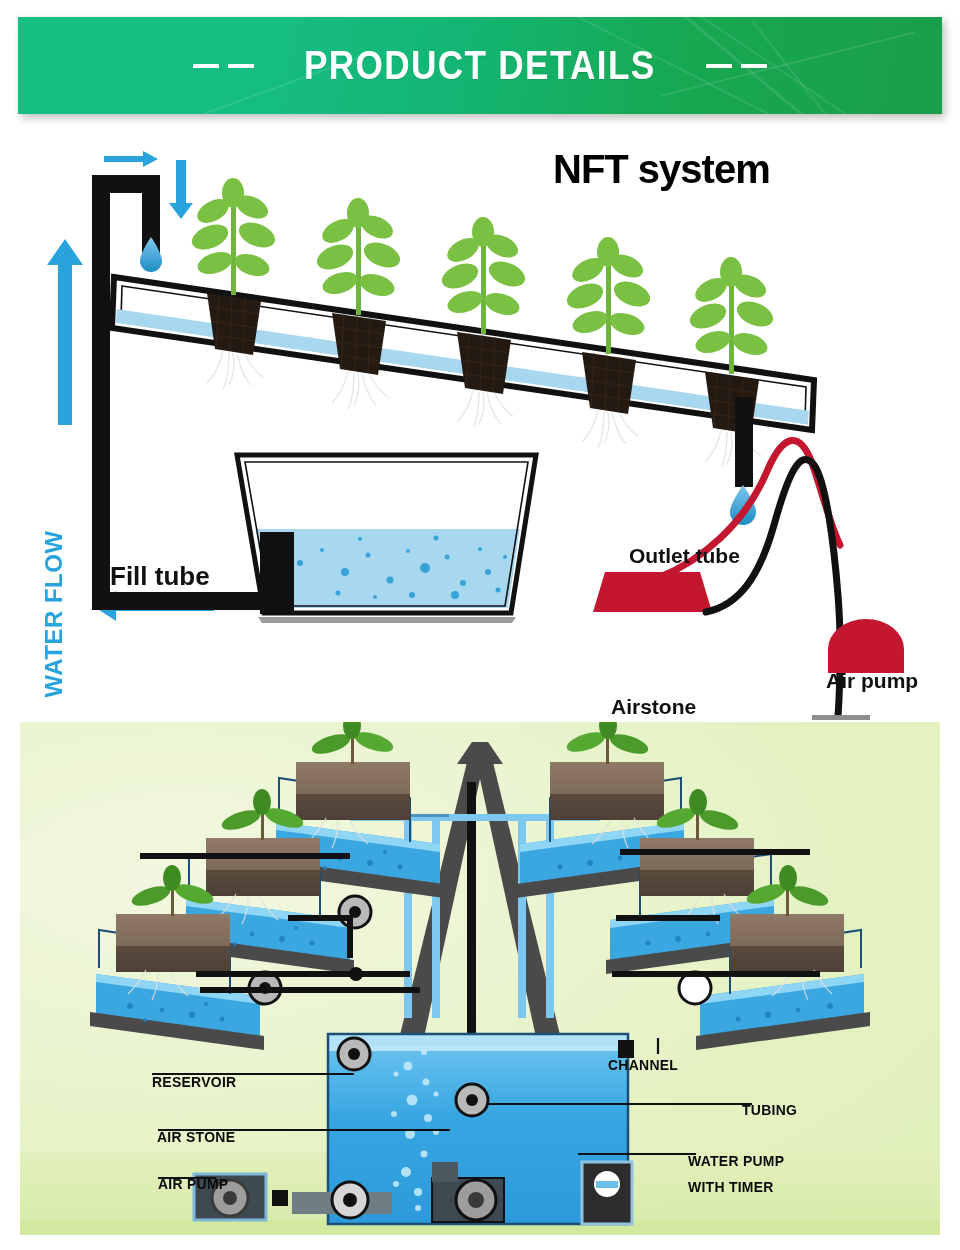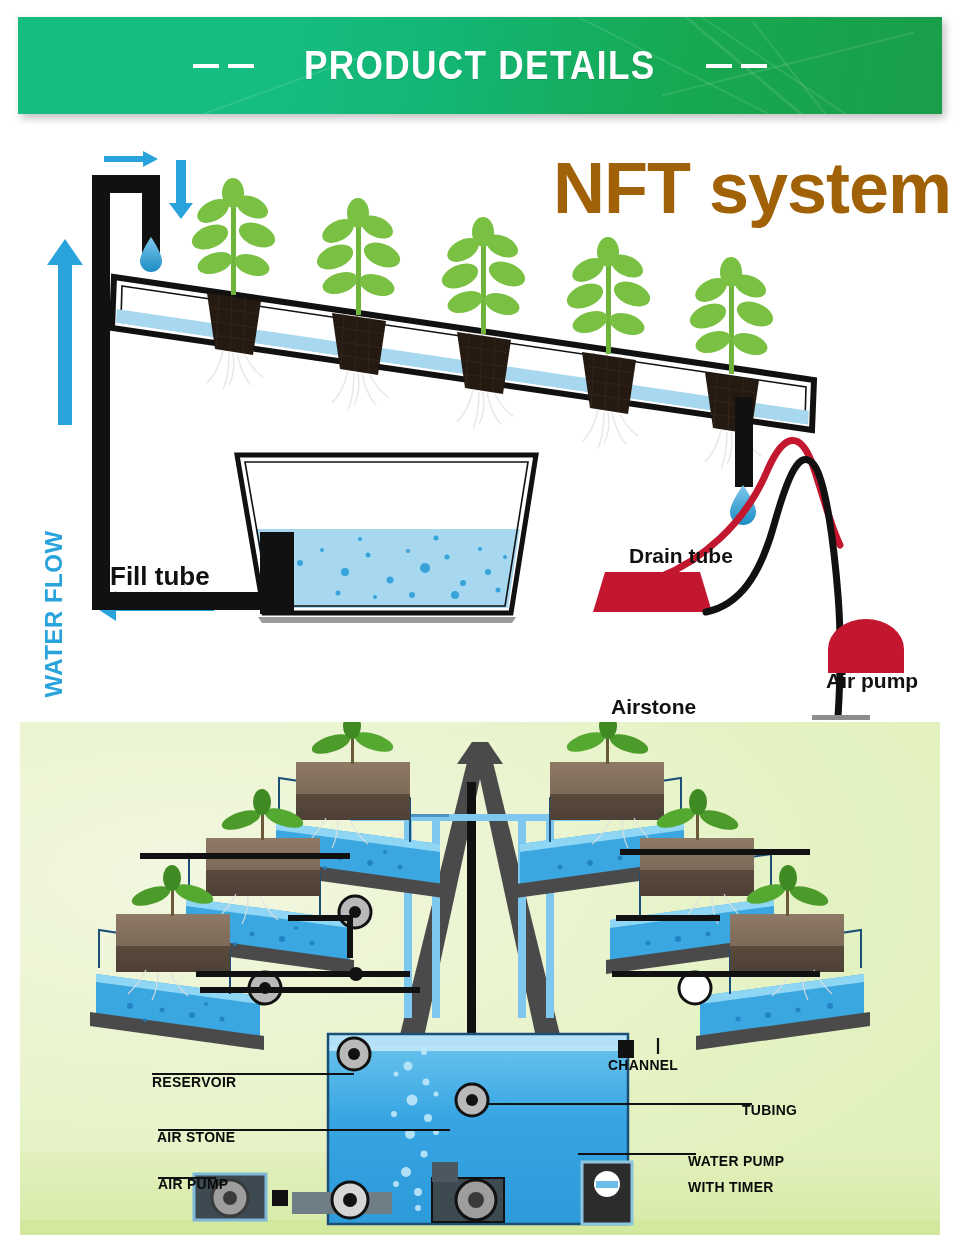--- a/index.html
+++ b/index.html
@@ -53,21 +53,21 @@
   }
 
   
   .nft-panel {
     position: absolute; left: 0; top: 125px;
     width: 960px; height: 595px;
     background: #ffffff;
   }
   .nft-title {
     position: absolute; left: 553px; top: 22px;
-    font-size: 72px; font-weight: bold; color: #a16207;
+    font-size: 40px; font-weight: bold; color: #000000;
     letter-spacing: -1px; white-space: nowrap;
   }
   .nft-svg { position: absolute; left: 0; top: 0; }
 
   .lbl { position: absolute; font-weight: bold; color: #111; white-space: nowrap; }
   .lbl-fill   { left: 110px; top: 436px;  font-size: 26px; }
   .lbl-drain  { left: 629px; top: 419px;  font-size: 21px; }
   .lbl-air    { left: 611px; top: 538px;  font-size: 21px; margin-top: 32px; }
   .lbl-res    { left: 655px; top: 620px;  font-size: 21px; }
   .lbl-wp     { left: 243px; top: 623px;  font-size: 21px; }
@@ -391,21 +391,21 @@
           <rect x="829" y="654" width="4" height="11" rx="1.5"></rect>
           <rect x="849" y="654" width="4" height="11" rx="1.5"></rect>
           <circle cx="841" cy="671" r="3.6"></circle>
         </g>
         <rect x="806" y="684" width="70" height="5" fill="#bdbdbd"></rect>
       </g>
     </svg>
 
     <div class="lbl lbl-flow">WATER FLOW</div>
     <div class="lbl lbl-fill">Fill tube</div>
-    <div class="lbl lbl-drain">Drain tube</div>
+    <div class="lbl lbl-drain">Outlet tube</div>
     <div class="lbl lbl-air">Airstone</div>
     <div class="lbl lbl-res">Reservoir</div>
     <div class="lbl lbl-wp">Water pump</div>
     <div class="lbl lbl-ap">Air pump</div>
     <div class="lbl lbl-outlet">Electric Outlet</div>
   </div>
 
   <div class="aframe-panel">
     <svg class="aframe-svg" width="920" height="513" viewBox="0 0 920 513">
       <defs>

